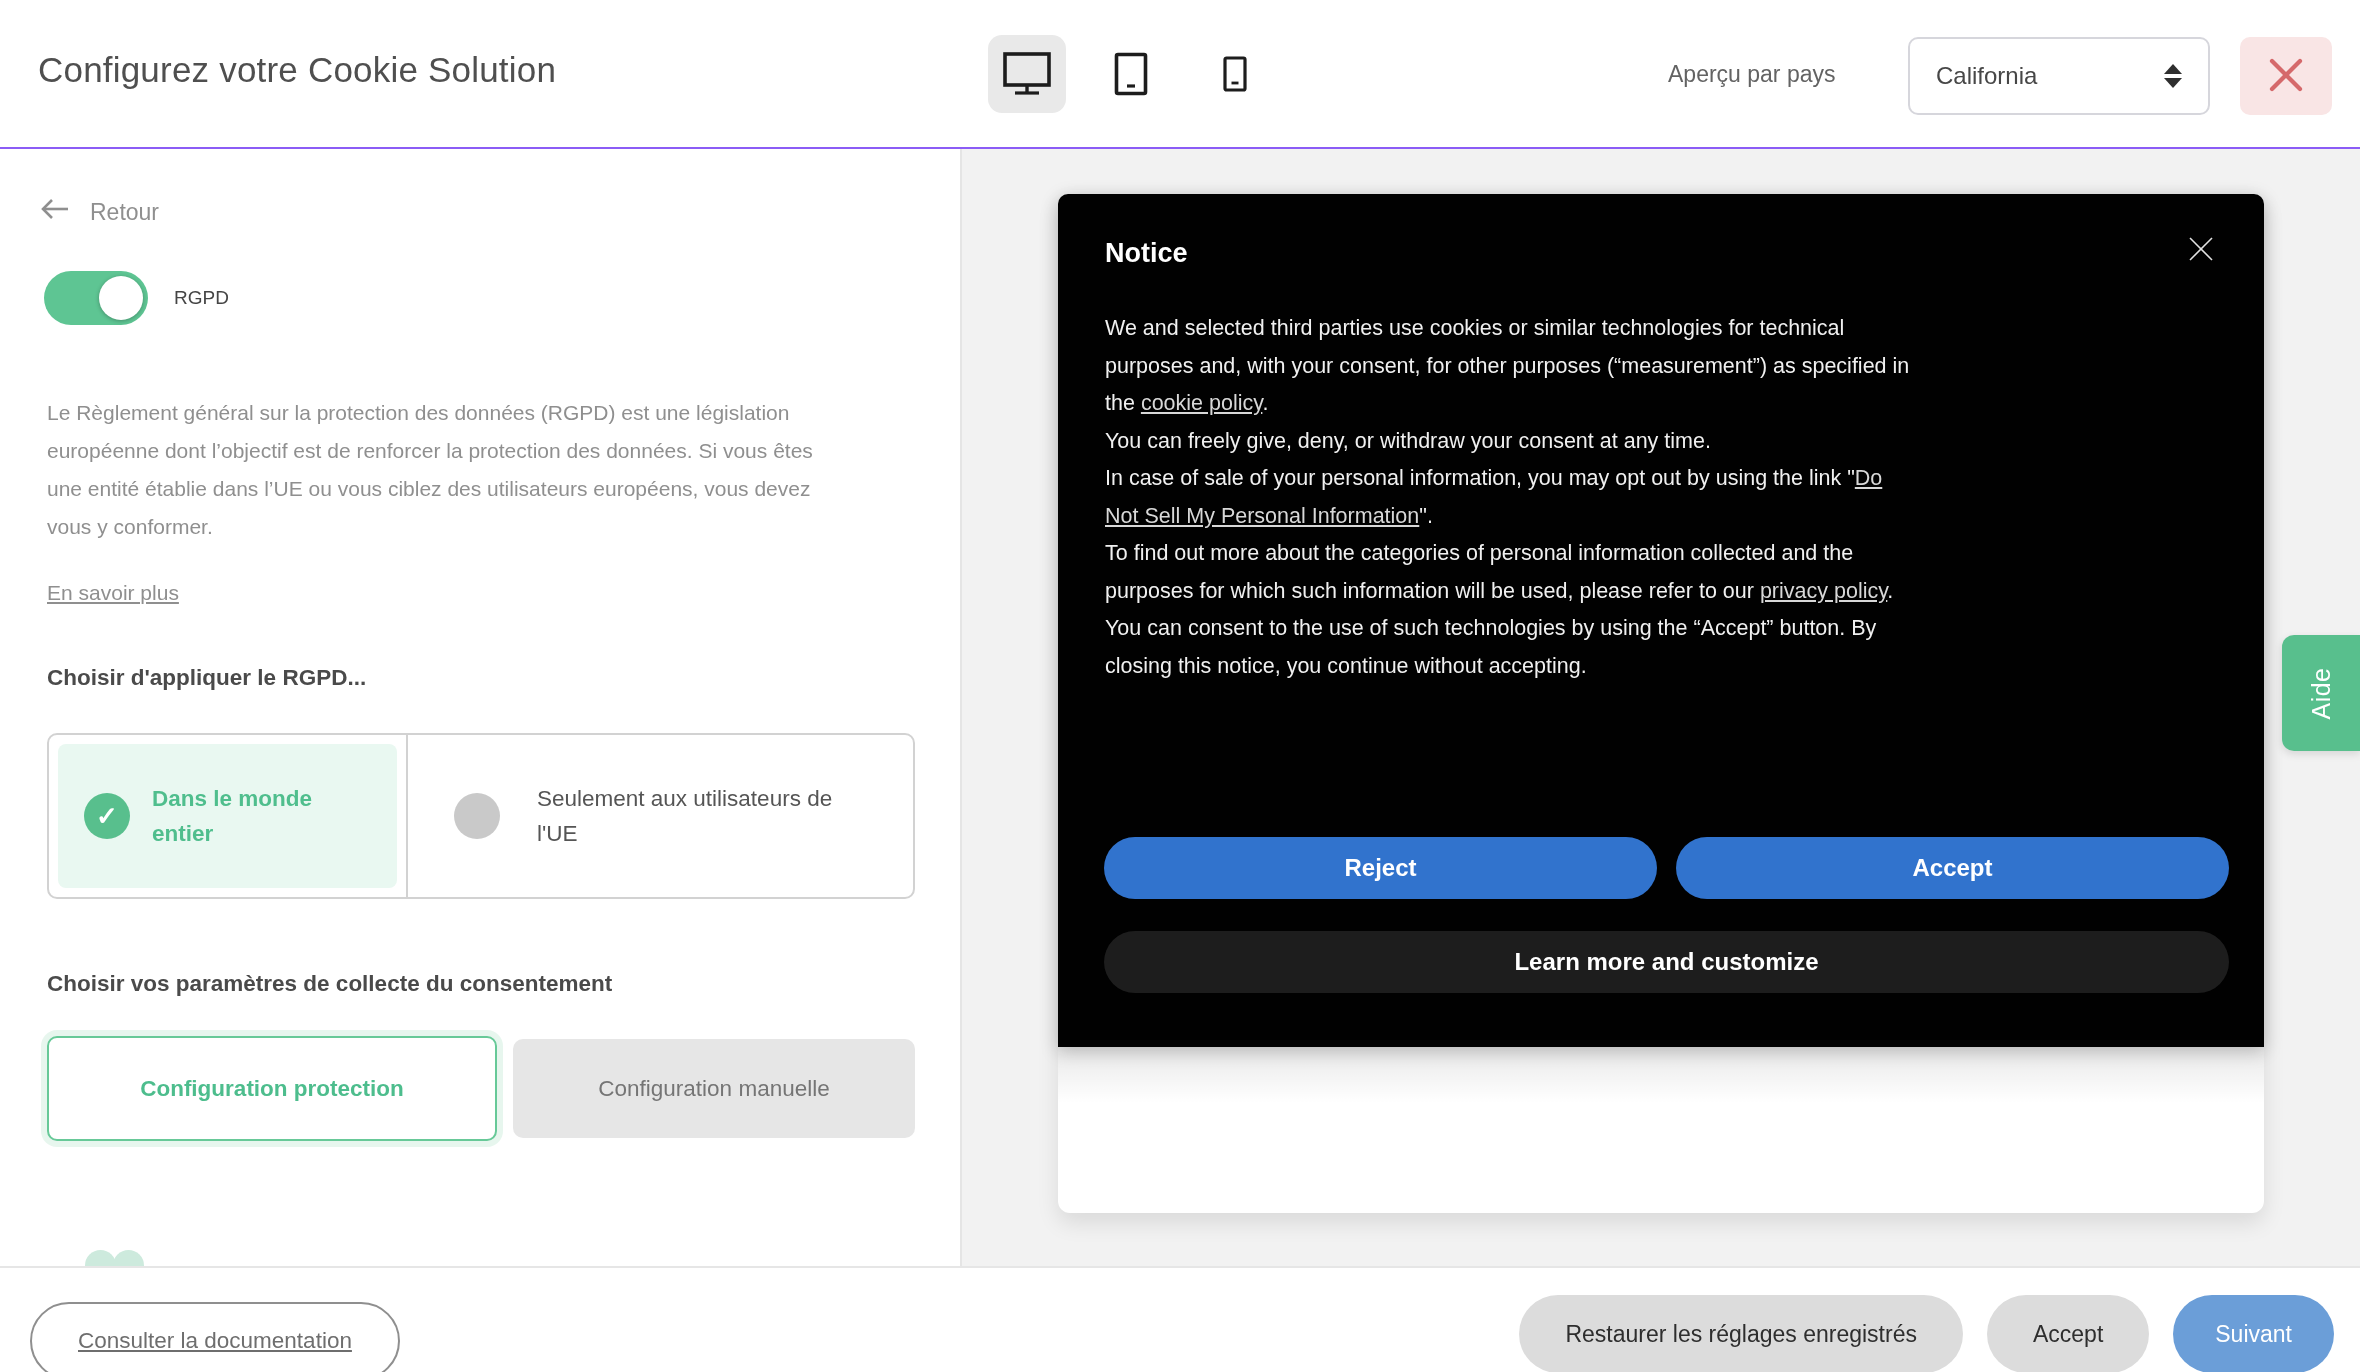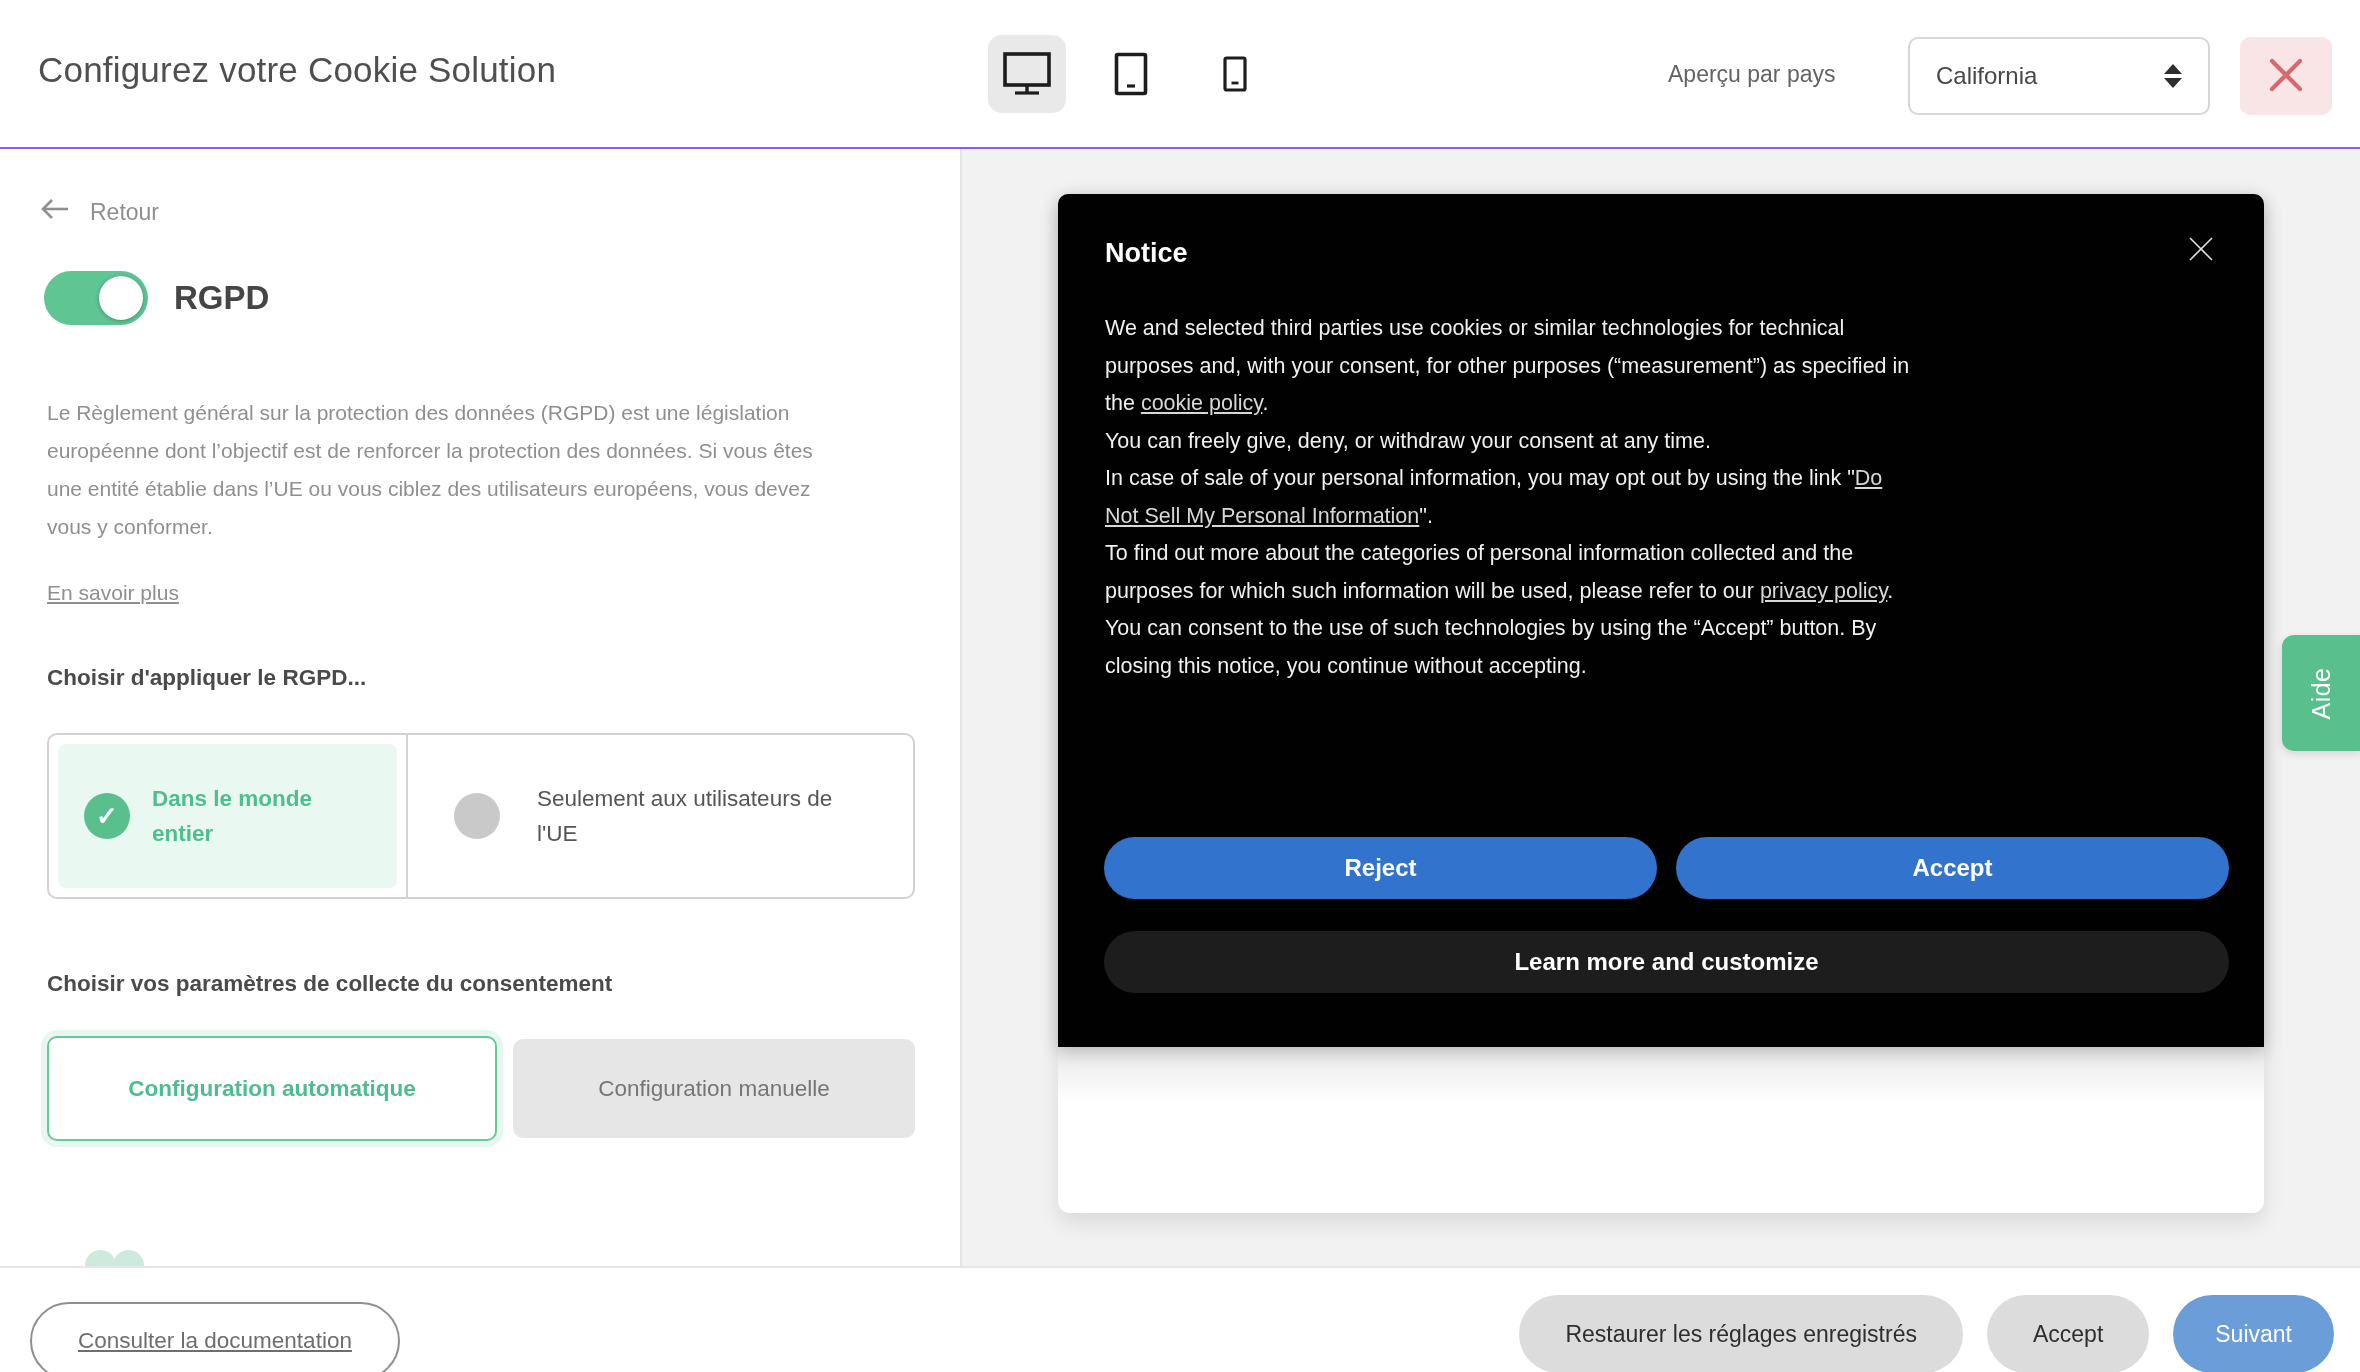--- a/index.html
+++ b/index.html
@@ -28,21 +28,21 @@
   .tri-down { width:0; height:0; border-left:9px solid transparent; border-right:9px solid transparent; border-top:10px solid #2f2f2f; }
 
   .close-button { position:absolute; left:2240px; top:37px; width:92px; height:78px; background:var(--close-button-bg,#f9e5e5); border-radius:10px; border:none; display:flex; align-items:center; justify-content:center; cursor:pointer; }
 
   
   .sidebar { position:absolute; top:149px; left:0; width:958px; height:1117px; background:#fff; }
   .back-link { position:absolute; left:38px; top:48px; display:flex; align-items:center; gap:20px; color:#8f8f8f; font-size:23px; cursor:pointer; }
   .toggle-row { position:absolute; left:44px; top:122px; display:flex; align-items:center; gap:26px; }
   .toggle { position:relative; width:104px; height:54px; border-radius:27px; background:var(--toggle-green,#5ec593); cursor:pointer; }
   .toggle .knob { position:absolute; top:5px; right:5px; width:44px; height:44px; border-radius:50%; background:#fff; box-shadow:0 1px 4px rgba(0,0,0,.28); }
-  .toggle-label { font-size:33px; font-weight:bold; color:#454545; }
+  .toggle-label { font-size:19px; font-weight:normal; color:#454545; }
 
   .description { position:absolute; left:47px; top:245px; width:800px; font-size:21px; line-height:38px; color:#8f8f8f; }
   .learn-more { position:absolute; left:47px; top:432px; font-size:21px; color:#8f8f8f; text-decoration:underline; cursor:pointer; }
 
   .apply-heading { position:absolute; left:47px; top:516px; font-size:22.5px; font-weight:bold; color:#4a4a4a; }
   .apply-options { position:absolute; left:47px; top:584px; width:868px; height:166px; border:2px solid #d2d2d2; border-radius:10px; display:flex; background:#fff; }
   .apply-option { cursor:pointer; }
   .apply-option.first { width:359px; border-right:2px solid #d2d2d2; padding:9px; }
   .mint { width:100%; height:100%; background:var(--mint-bg,#e9f8f1); border-radius:8px; display:flex; align-items:center; padding-left:26px; gap:22px; }
   .check-circle { width:46px; height:46px; min-width:46px; border-radius:50%; background:var(--accent-green,#58bf8d); color:#fff; font-size:26px; font-weight:bold; display:flex; align-items:center; justify-content:center; }
@@ -178,21 +178,21 @@
         </div>
       </div>
       <div class="apply-option second">
         <span class="radio-circle"></span>
         <span class="opt-label">Seulement aux utilisateurs de l'UE</span>
       </div>
     </div>
 
     <div class="consent-heading">Choisir vos paramètres de collecte du consentement</div>
 
-    <button class="config-auto">Configuration automatique</button>
+    <button class="config-auto">Configuration protection</button>
     <button class="config-manual">Configuration manuelle</button>
 
     <div class="heart-shape">
         <i></i>
         <i></i>
       </div>
   </div>
 
   <div class="preview">
     <div class="browser-card"></div>

